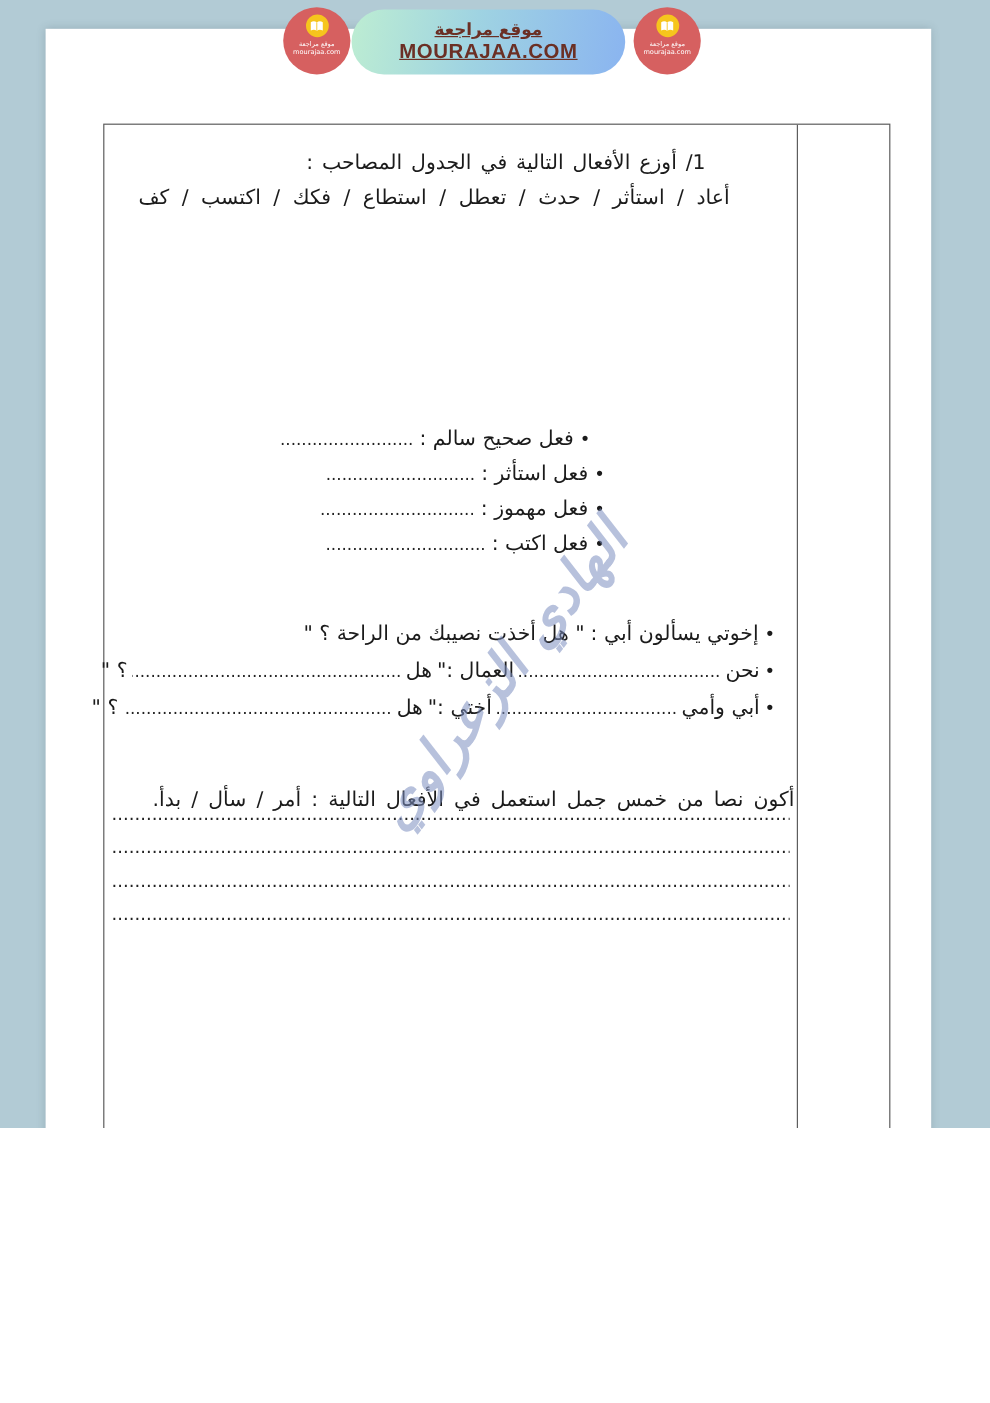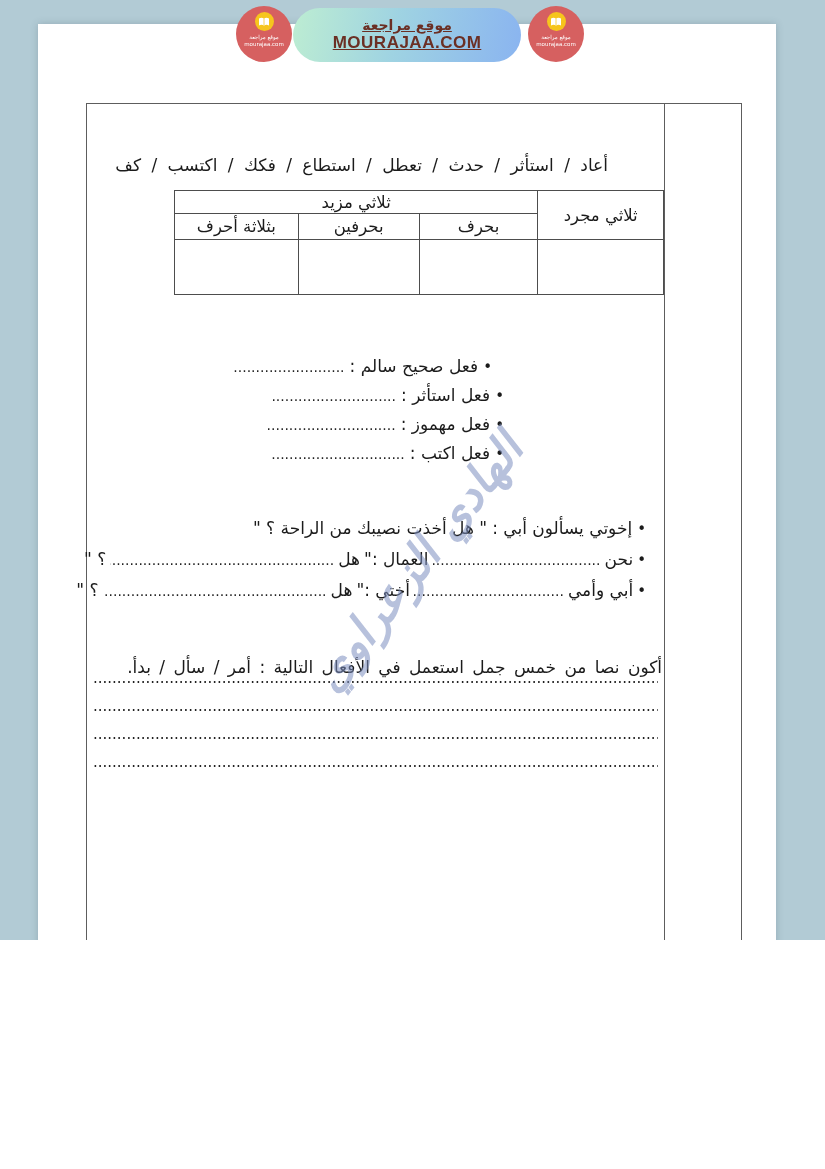--- a/index.html
+++ b/index.html
@@ -73,41 +73,23 @@
     </span>
   </div>
 
   <div class="page" style="background:none;box-shadow:none;">
     <div class="watermark">الهادي الزعراوي</div>
 
     <div class="qbox">
       <div class="margin-rule"></div>
       <div class="content">
 
+        <div class="line" style="top:20px;right:76px;word-spacing:2px;">1/ أوزع الأفعال التالية في الجدول المصاحب :</div>
         <div class="line" style="top:49px;right:56px;word-spacing:5px;">أعاد / استأثر / حدث / تعطل / استطاع / فكك / اكتسب / كف</div>
 
-        <table class="vtable">
-          <tbody>
-            <tr style="height:23px;">
-              <td rowspan="2" style="width:126px;">ثلاثي مجرد</td>
-              <td colspan="3">ثلاثي مزيد</td>
-            </tr>
-            <tr style="height:26px;">
-              <td style="width:119px;">بحرف</td>
-              <td style="width:121px;">بحرفين</td>
-              <td style="width:124px;">بثلاثة أحرف</td>
-            </tr>
-            <tr style="height:55px;">
-              <td></td>
-              <td></td>
-              <td></td>
-              <td></td>
-            </tr>
-          </tbody>
-        </table>
 
 
         <div class="line flexline" style="top:250px;right:172px;">
           <span class="bullet">•</span>
           <span>فعل صحيح سالم :</span>
           <span class="dots">.........................</span>
         </div>
         <div class="line flexline" style="top:279px;right:160px;">
           <span class="bullet">•</span>
           <span>فعل استأثر :</span>

